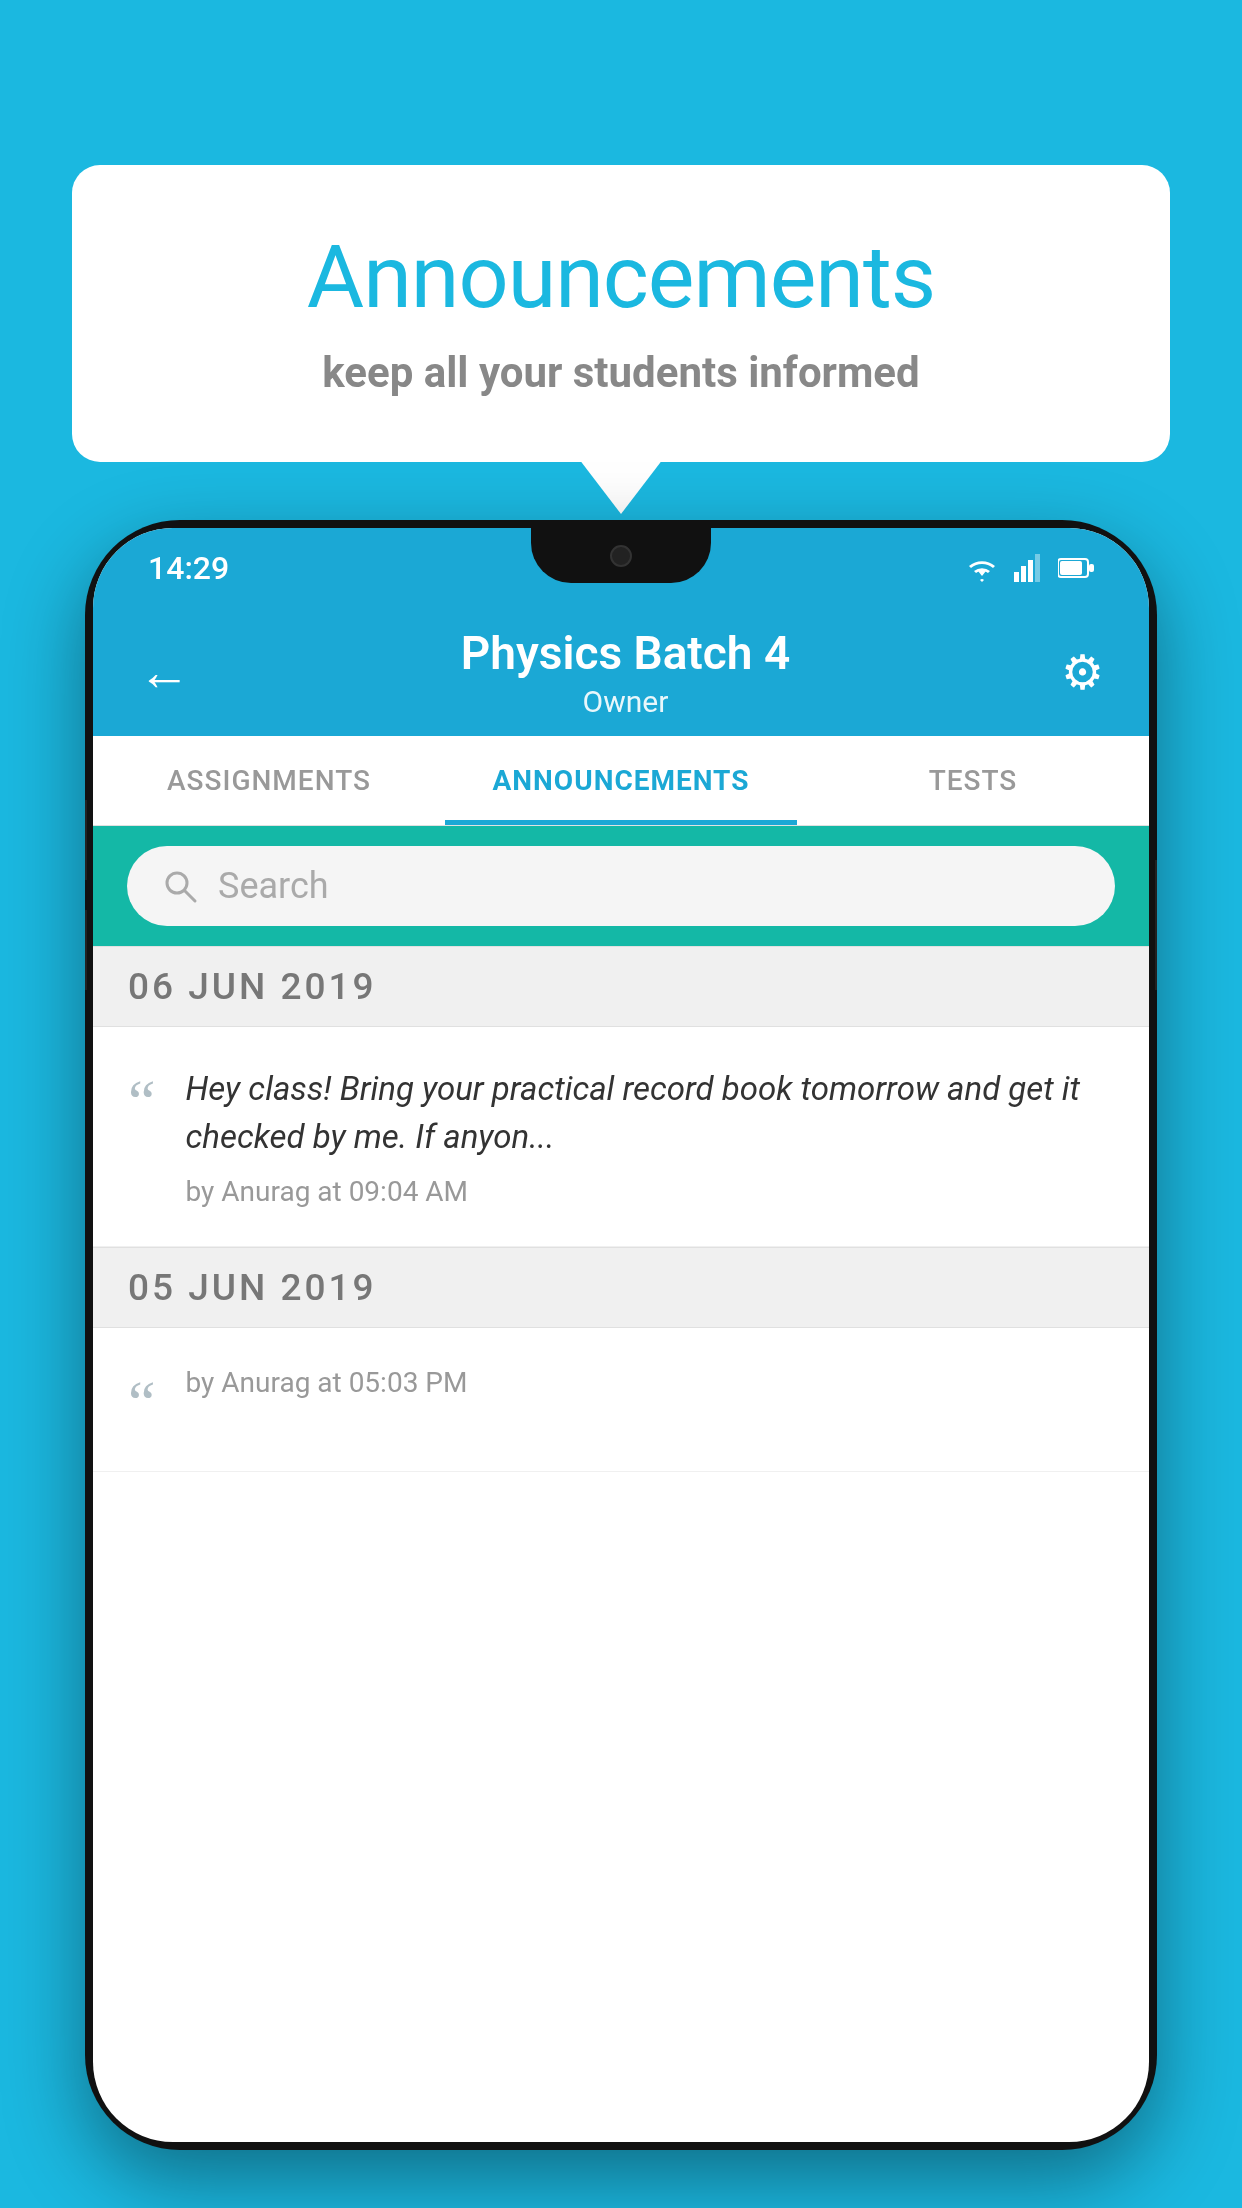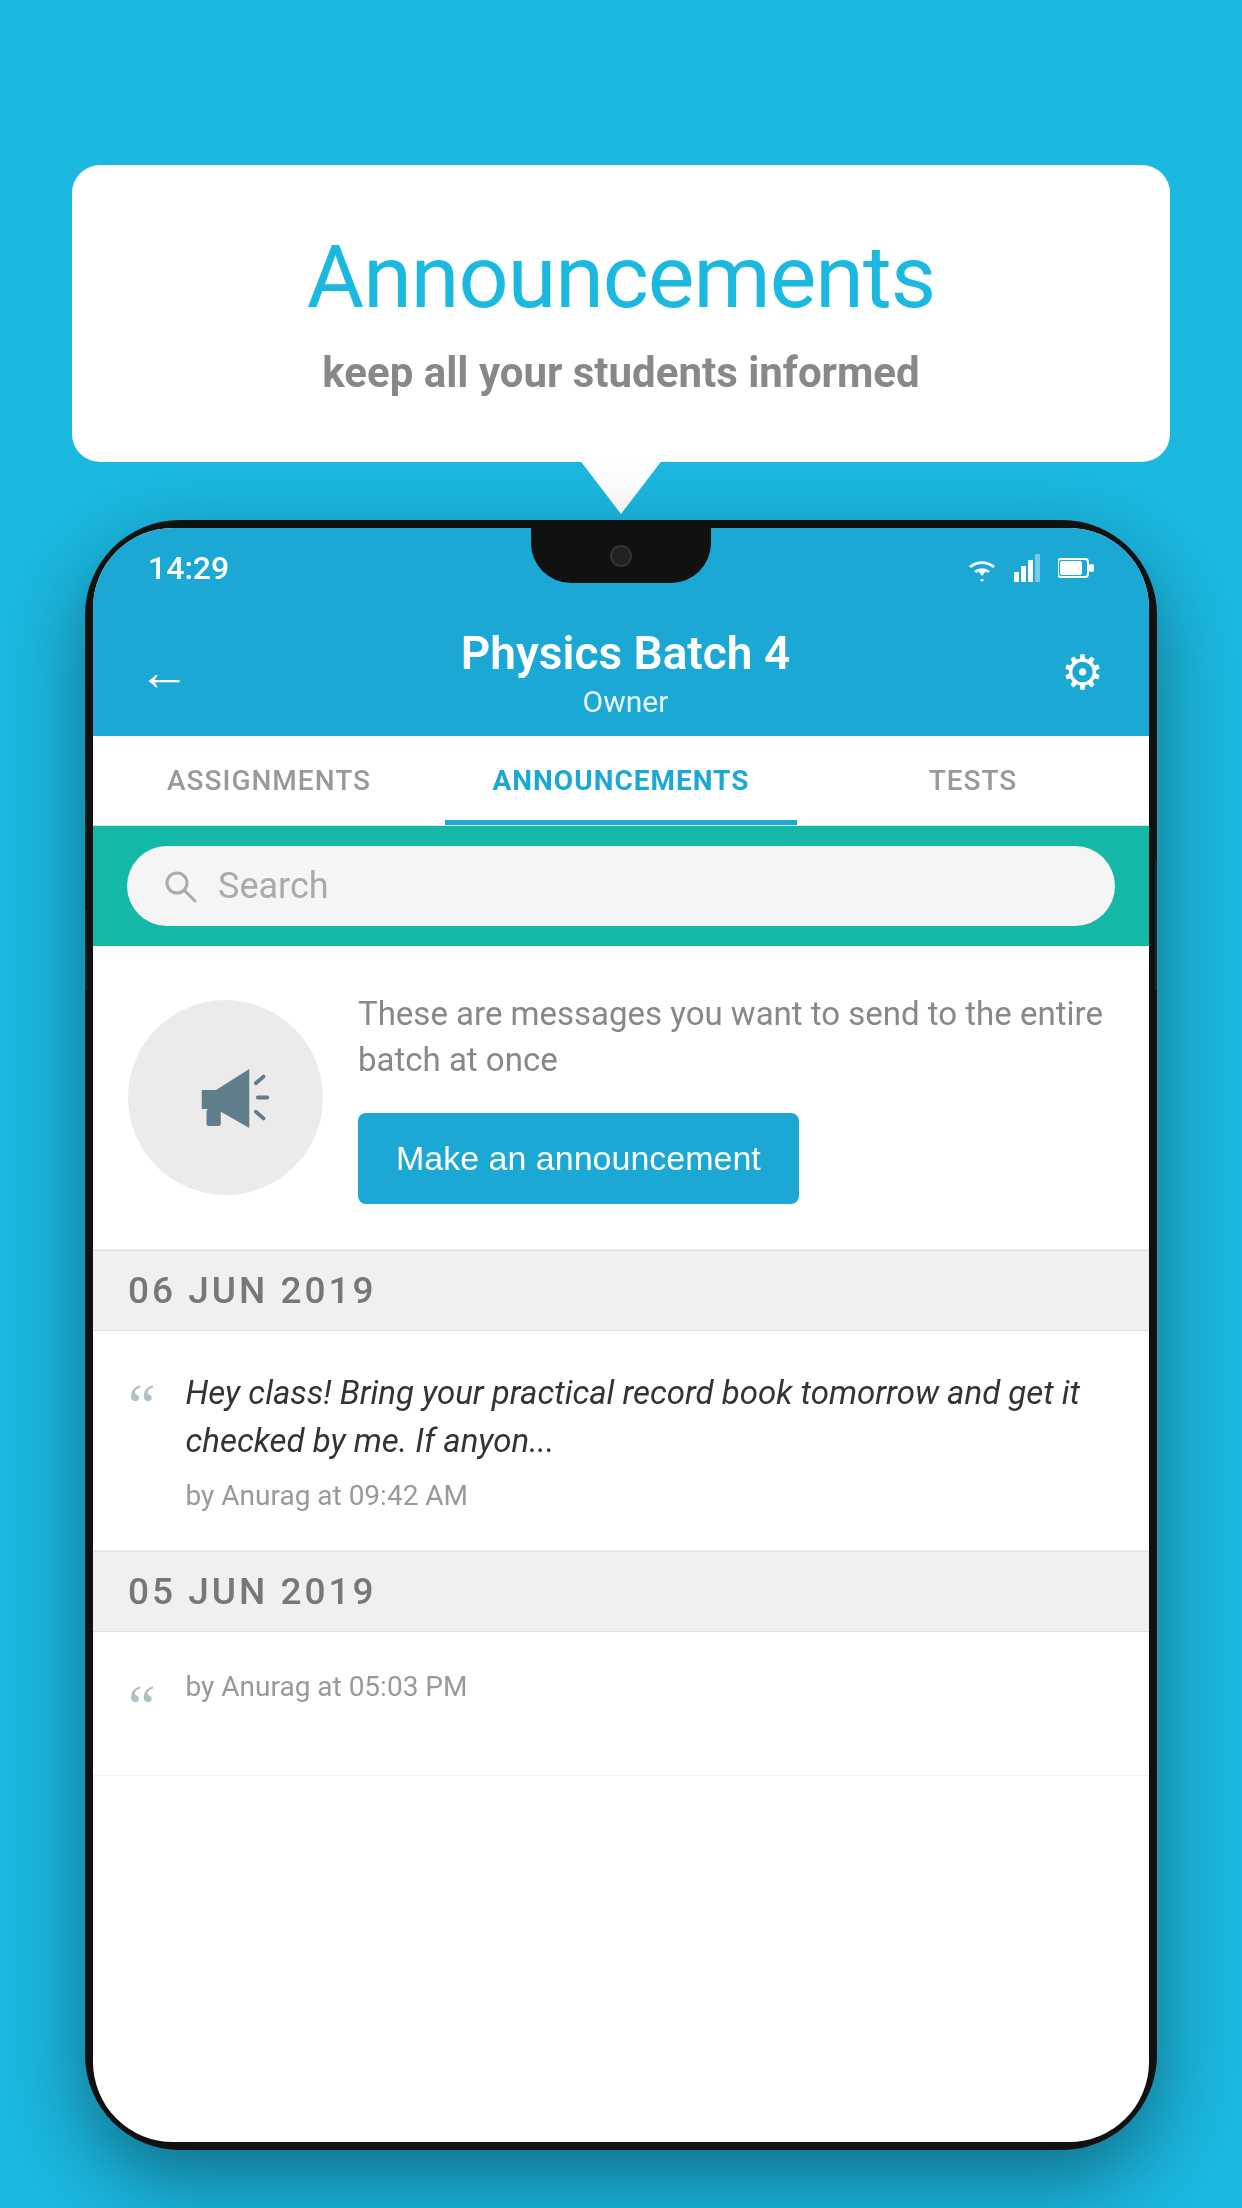--- a/index.html
+++ b/index.html
@@ -425,44 +425,28 @@
       <div class="search-bar-container">
         <div class="search-bar">
           <svg width="36" height="36" viewBox="0 0 36 36" fill="#aaa">
             <circle cx="15" cy="15" r="10" fill="none" stroke="#aaa" stroke-width="3"></circle>
             <line x1="23" y1="23" x2="33" y2="33" stroke="#aaa" stroke-width="3" stroke-linecap="round"></line>
           </svg>
           <span class="search-placeholder">Search</span>
         </div>
       </div>
 
-      <div class="announcement-prompt">
-        <div class="announcement-icon-circle">
-
-          <svg width="95" height="95" viewBox="0 0 100 100" fill="#607d8b">
-            <path d="M75 20 L40 42 L25 42 L25 62 L40 62 L75 82 L75 20Z" fill="#607d8b"></path>
-            <rect x="30" y="62" width="15" height="18" rx="3" fill="#607d8b"></rect>
-            <line x1="82" y1="35" x2="90" y2="28" stroke="#607d8b" stroke-width="4" stroke-linecap="round"></line>
-            <line x1="84" y1="50" x2="94" y2="50" stroke="#607d8b" stroke-width="4" stroke-linecap="round"></line>
-            <line x1="82" y1="65" x2="90" y2="72" stroke="#607d8b" stroke-width="4" stroke-linecap="round"></line>
-          </svg>
-        </div>
-        <div class="announcement-right">
-          <div class="announcement-desc">These are messages you want to send to the entire batch at once</div>
-          <button class="make-announcement-btn">Make an announcement</button>
-        </div>
-      </div>
 
       <div class="date-separator">06  JUN  2019</div>
 
       <div class="announcement-item">
         <div class="quote-icon">“</div>
         <div class="announcement-text-block">
           <div class="announcement-message">Hey class! Bring your practical record book tomorrow and get it checked by me. If anyon...</div>
-          <div class="announcement-meta">by Anurag at 09:42 AM</div>
+          <div class="announcement-meta">by Anurag at 09:04 AM</div>
         </div>
       </div>
 
       <div class="date-separator">05  JUN  2019</div>
 
       <div class="announcement-item">
         <div class="quote-icon">“</div>
         <div class="announcement-text-block">
           <div class="announcement-meta">by Anurag at 05:03 PM</div>
         </div>

